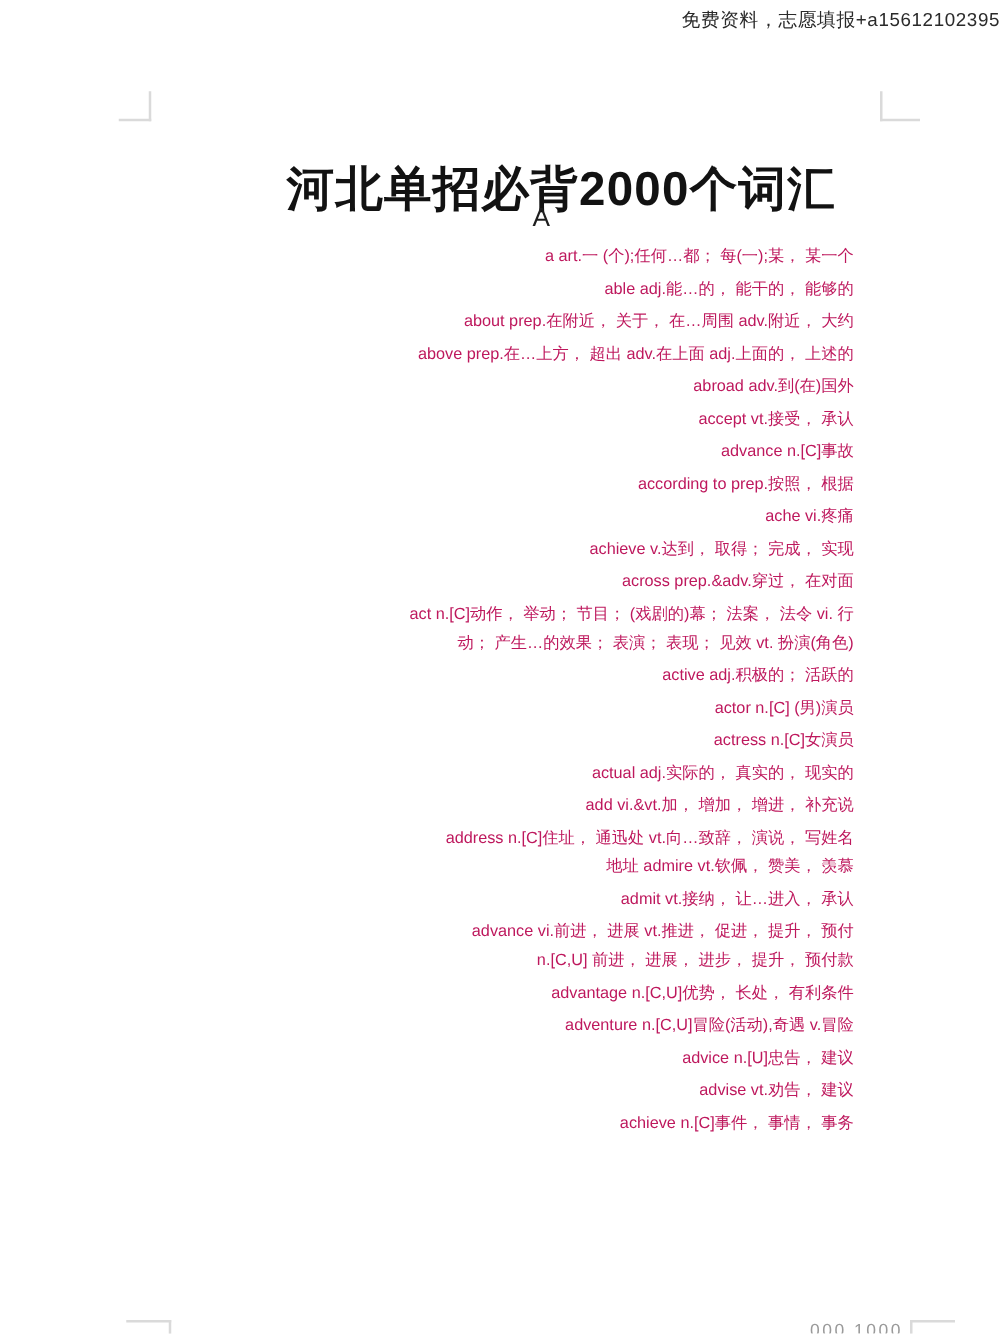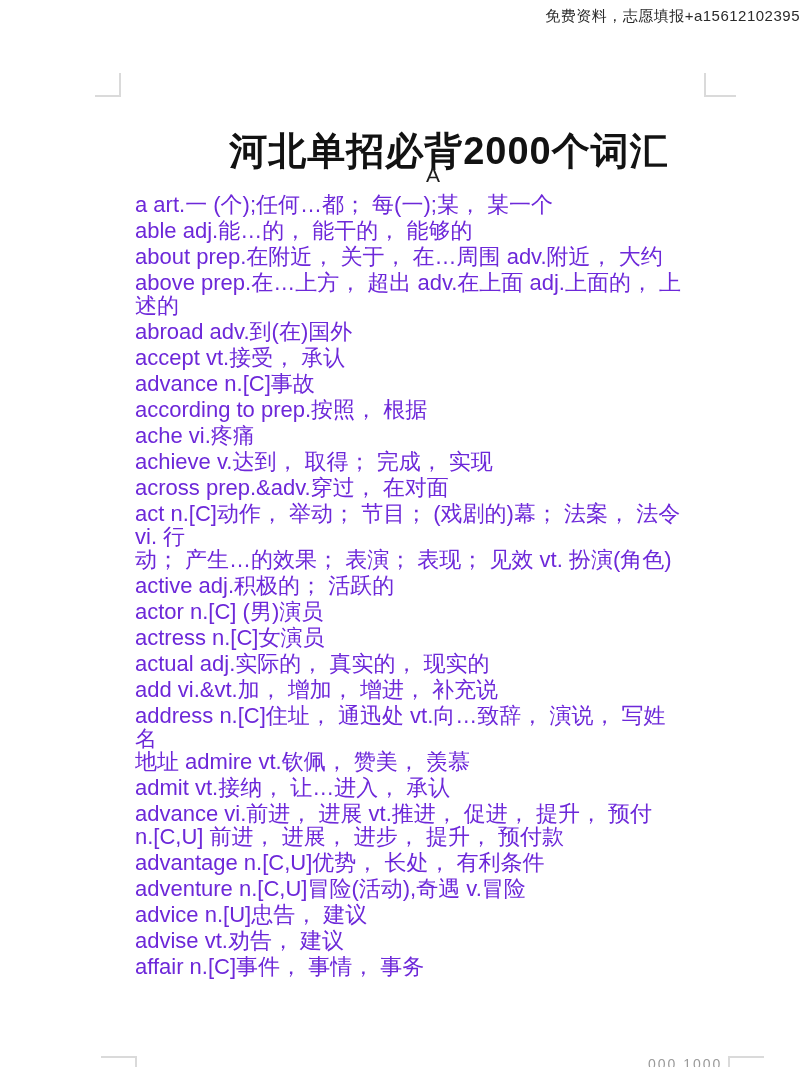--- a/index.html
+++ b/index.html
@@ -50,25 +50,26 @@
     font-size: 21px;
     color: #1e1e1e;
   }
   .vocab-list {
     position: absolute;
     top: 193px;
     left: 135px;
     width: 548px;
   }
   .entry {
-    font-size: 22px;
+    font-size: 13px;
     line-height: 23px;
     margin: 0 0 3px 0;
     white-space: pre-line;
-    color: #6d28d9;
+    color: #be185d;
+    text-align: right;
   }
   .corner {
     position: absolute;
   }
   .corner.tl {
     left: 95px; top: 73px; width: 24px; height: 22px;
     border-right: 2px solid #dadada;
     border-bottom: 2px solid #dadada;
   }
   .corner.tr {
@@ -135,18 +136,18 @@
       <div class="entry">add vi.&amp;vt.加， 增加， 增进， 补充说</div>
       <div class="entry">address n.[C]住址， 通迅处 vt.向…致辞， 演说， 写姓名
 地址 admire vt.钦佩， 赞美， 羡慕</div>
       <div class="entry">admit vt.接纳， 让…进入， 承认</div>
       <div class="entry">advance vi.前进， 进展 vt.推进， 促进， 提升， 预付
 n.[C,U] 前进， 进展， 进步， 提升， 预付款</div>
       <div class="entry">advantage n.[C,U]优势， 长处， 有利条件</div>
       <div class="entry">adventure n.[C,U]冒险(活动),奇遇 v.冒险</div>
       <div class="entry">advice n.[U]忠告， 建议</div>
       <div class="entry">advise vt.劝告， 建议</div>
-      <div class="entry">affair n.[C]事件， 事情， 事务</div>
+      <div class="entry">achieve n.[C]事件， 事情， 事务</div>
     </div>
 
   <div class="footer-fragment">000 1000</div>
 
 </div>
 
 </body></html>

